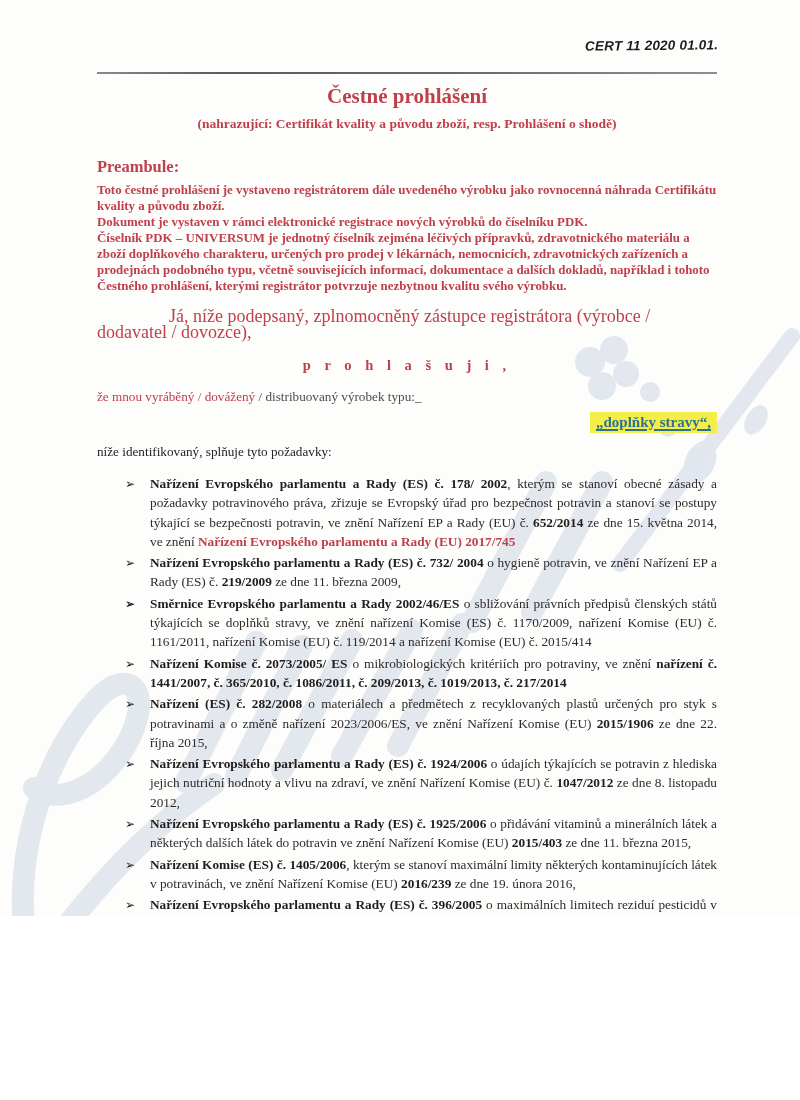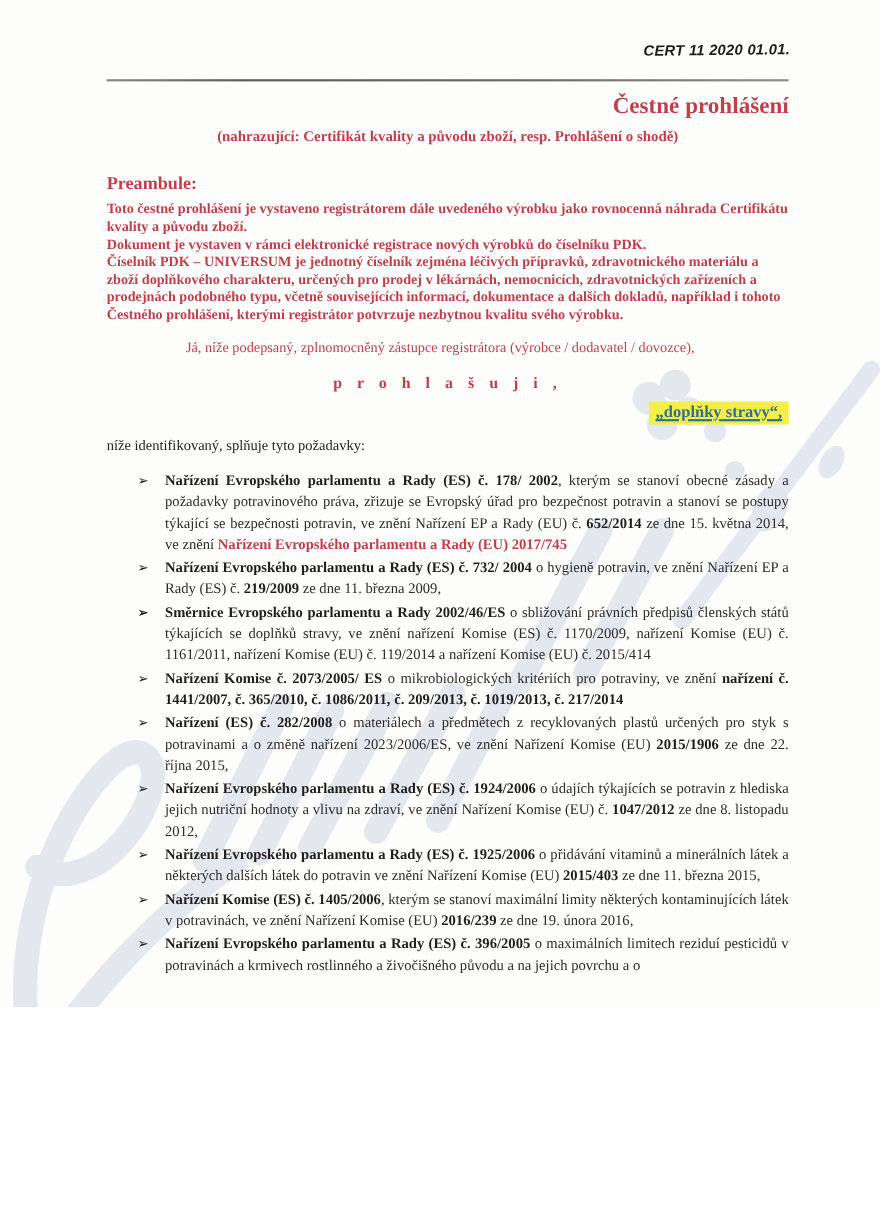--- a/index.html
+++ b/index.html
@@ -31,36 +31,36 @@
   }
   .rule-top{
     position:absolute;top:72px;left:97px;width:620px;height:2px;
     background:linear-gradient(to right,#8a8a8a,#5c5c5c 20%,#6b6b6b 60%,#8f8f8f);
     z-index:2;
   }
   .content{
     position:absolute;top:84px;left:97px;width:620px;z-index:1;
   }
   .title{
-    text-align:right;color:var(--red);font-weight:bold;
+    text-align:center;color:var(--red);font-weight:bold;
     font-size:21px;line-height:24px;
   }
   .subtitle{
     text-align:center;color:var(--red);font-weight:bold;
     font-size:13.5px;line-height:16px;margin-top:8px;
   }
   .preambule-heading{
     color:var(--red);font-weight:bold;font-size:16.5px;line-height:20px;margin-top:25px;
   }
   .preamble p{
     color:var(--red);font-weight:bold;font-size:12.9px;line-height:16px;
   }
   .preamble{margin-top:5px;}
   .intro{
-    margin-top:14px;font-size:13px;line-height:16px;color:var(--red);
+    margin-top:14px;font-size:18px;line-height:16px;color:var(--red);
     text-indent:72px;
   }
   .verb{
     margin-top:16px;text-align:center;color:var(--red);font-weight:bold;
     font-size:14.5px;letter-spacing:5px;line-height:18px;
   }
   .product-line{
     margin-top:15px;font-size:13.2px;line-height:16px;color:var(--red);
   }
   .product-line .dim{color:#54484c;}
@@ -146,20 +146,21 @@
     <div class="preamble">
       <p>Toto čestné prohlášení je vystaveno registrátorem dále uvedeného výrobku jako rovnocenná náhrada Certifikátu kvality a původu zboží.</p>
       <p>Dokument je vystaven v rámci elektronické registrace nových výrobků do číselníku PDK.</p>
       <p>Číselník PDK – UNIVERSUM je jednotný číselník zejména léčivých přípravků, zdravotnického materiálu a zboží doplňkového charakteru, určených pro prodej v lékárnách, nemocnicích, zdravotnických zařízeních a prodejnách podobného typu, včetně souvisejících informací, dokumentace a dalších dokladů, například i tohoto Čestného prohlášení, kterými registrátor potvrzuje nezbytnou kvalitu svého výrobku.</p>
     </div>
 
     <p class="intro">Já, níže podepsaný, zplnomocněný zástupce registrátora (výrobce / dodavatel / dovozce),</p>
 
     <p class="verb">p r o h l a š u j i ,</p>
 
+    <p class="product-line"><span class="red">že mnou vyráběný / dovážený  </span><span class="dim">/ distribuovaný výrobek typu:_</span></p>
 
     <div class="product-type-row">
       <span class="product-type">„doplňky stravy“,</span>
     </div>
 
     <p class="outro">níže identifikovaný, splňuje tyto požadavky:</p>
 
     <ul class="req-list">
       <li>
         <span class="bullet">➢</span>

